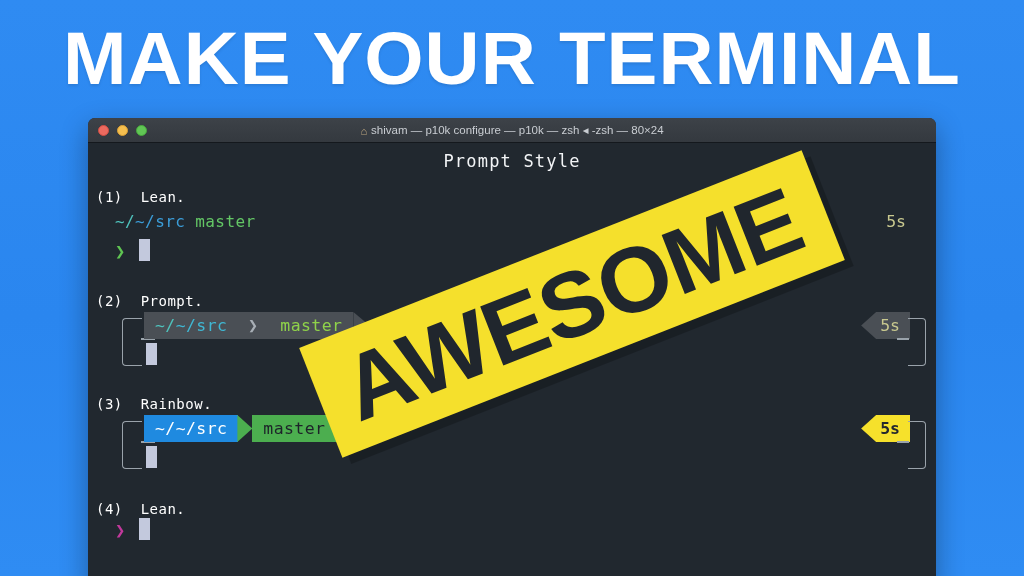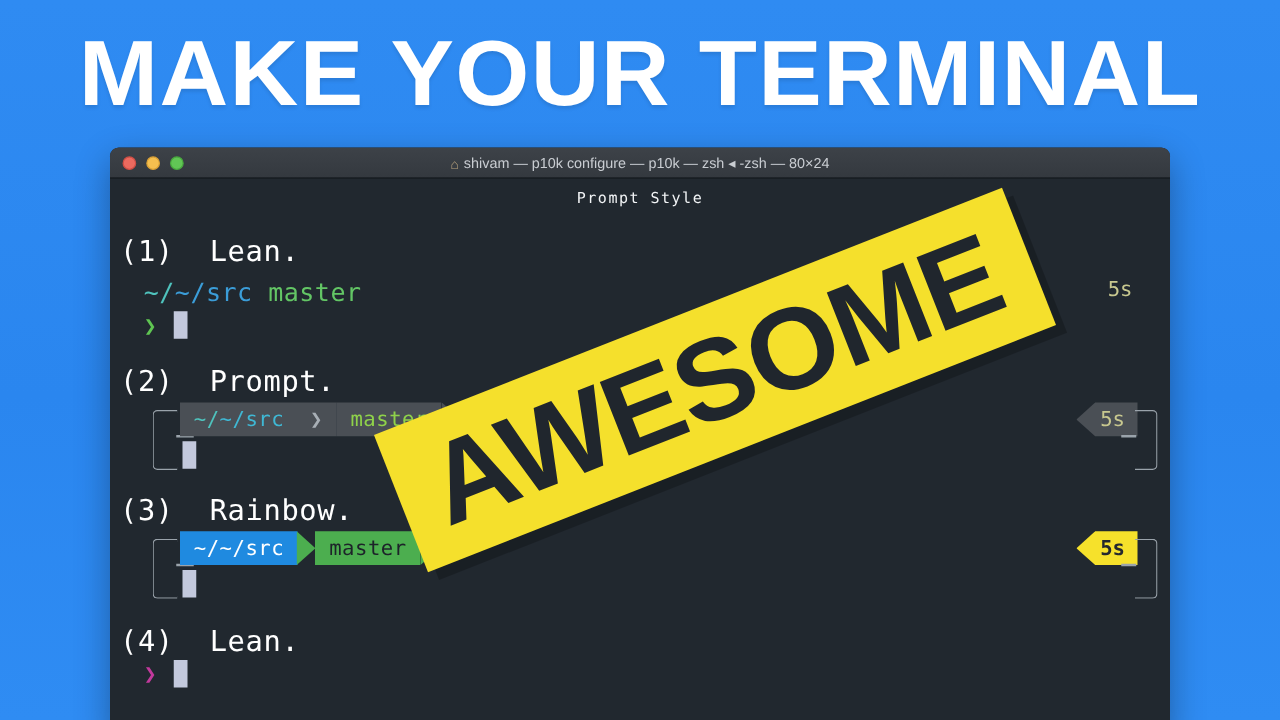--- a/index.html
+++ b/index.html
@@ -103,39 +103,39 @@
     background: #21282f;
     font-family: "DejaVu Sans Mono", "Liberation Mono", monospace;
     font-size: 16.5px;
     color: #e6e9ec;
     padding: 0;
   }
 
   #prompt-style-header {
     text-align: center;
     color: #f2f4f6;
-    font-size: 12px;
+    font-size: 17px;
     letter-spacing: 1.2px;
     padding-top: 8px;
     font-family: "DejaVu Sans Mono", "Liberation Mono", monospace;
   }
 
   .option-block {
     position: absolute;
     left: 0;
     width: 100%;
   }
   .option-block[data-idx="0"] { top: 46px; }
   .option-block[data-idx="1"] { top: 150px; }
   .option-block[data-idx="2"] { top: 253px; }
   .option-block[data-idx="3"] { top: 358px; }
 
   .option-title {
     font-family: "DejaVu Sans Mono", "Liberation Mono", monospace;
-    font-size: 23px;
+    font-size: 14px;
     color: #ffffff;
     padding-left: 8px;
     letter-spacing: 0.5px;
     white-space: pre;
   }
   .option-num { color: #ffffff; }
 
   .sample-row {
     position: relative;
     height: 29px;
@@ -146,21 +146,21 @@
     height: 29px;
   }
 
   
   .plain-line {
     position: absolute;
     left: 27px;
     top: 3px;
     white-space: pre;
     font-family: "DejaVu Sans Mono", "Liberation Mono", monospace;
-    font-size: 20px;
+    font-size: 16px;
     letter-spacing: 0.4px;
   }
   .c-cyan    { color: #3fb8d4; }
   .c-blue    { color: #3b9dd8; }
   .c-tilde   { color: #4fc3bd; }
   .c-green   { color: #63c665; }
   .c-gray    { color: #9aa3ab; }
   .c-yellow  { color: #d7d35c; }
   .c-khaki   { color: #c8c88f; }
   .c-magenta { color: #c2399c; }

